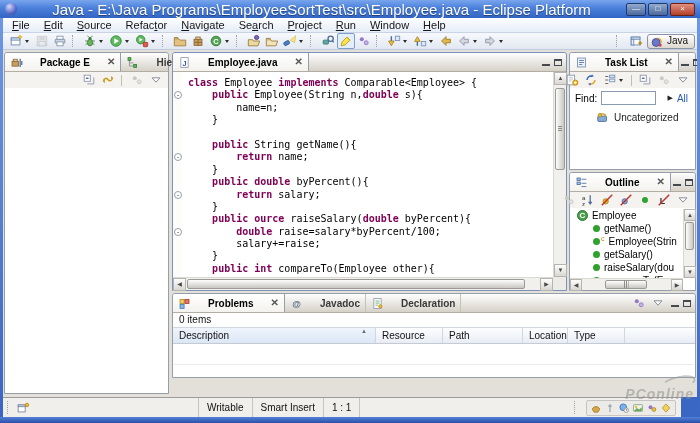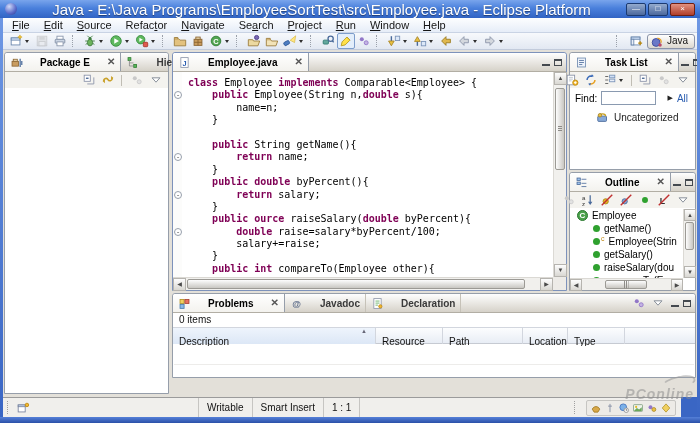--- a/index.html
+++ b/index.html
@@ -99,21 +99,21 @@
   .dot { width:7px; height:7px; border-radius:50%; background:#2fa12f; flex:0 0 auto; }
   .ctor-sup { font-size:7px; color:#bf8a1a; margin:-6px 0 0 -3px; }
   .ovscroll { position:absolute; right:0; top:36px; bottom:12px; width:12px; background:#f1f0ed; border-left:1px solid #dbd9d4; }
   .ohscroll { position:absolute; left:0; right:12px; bottom:0; height:12px; background:#f1f0ed; border-top:1px solid #dbd9d4; }
   .ovscroll .sb-btn,.ohscroll .sb-btn { width:12px; height:12px; line-height:10px; }
 
   
   .count-row { height:14px; font-size:10px; padding:1px 6px; background:#fff; color:#111; }
   .phead { height:17px; display:flex; background:linear-gradient(#fcfdfe,#e8edf5);
     border-top:1px solid #d2d6de; border-bottom:1px solid #c6cad2; font-size:10px; color:#111; }
-  .pcol { padding:8px 6px; border-right:1px solid #d2d6de; position:relative; }
+  .pcol { padding:2px 6px; border-right:1px solid #d2d6de; position:relative; }
   .pcol.sorted { background:linear-gradient(#eef4fc,#dce7f6); }
   .sortmark { position:absolute; right:8px; top:0; font-size:6px; color:#667; }
   .pbody { position:absolute; left:1px; right:1px; bottom:1px; top:52px;
     background:repeating-linear-gradient(180deg,#ffffff 0 18px,#edecea 18px 19px); }
 
   
   .statusbar { position:absolute; left:3px; right:19px; top:397px; height:20px; background:#f0efec;
     border-top:1px solid #9b9b9b; display:flex; align-items:center; font-size:10px; color:#111; }
   .sgrip { width:5px; height:13px; border-left:1px dotted #a0a0a0; margin:0 4px; }
   .scell { height:20px; line-height:19px; padding:0 8px; border-left:1px solid #c6c5c2; white-space:nowrap; }

